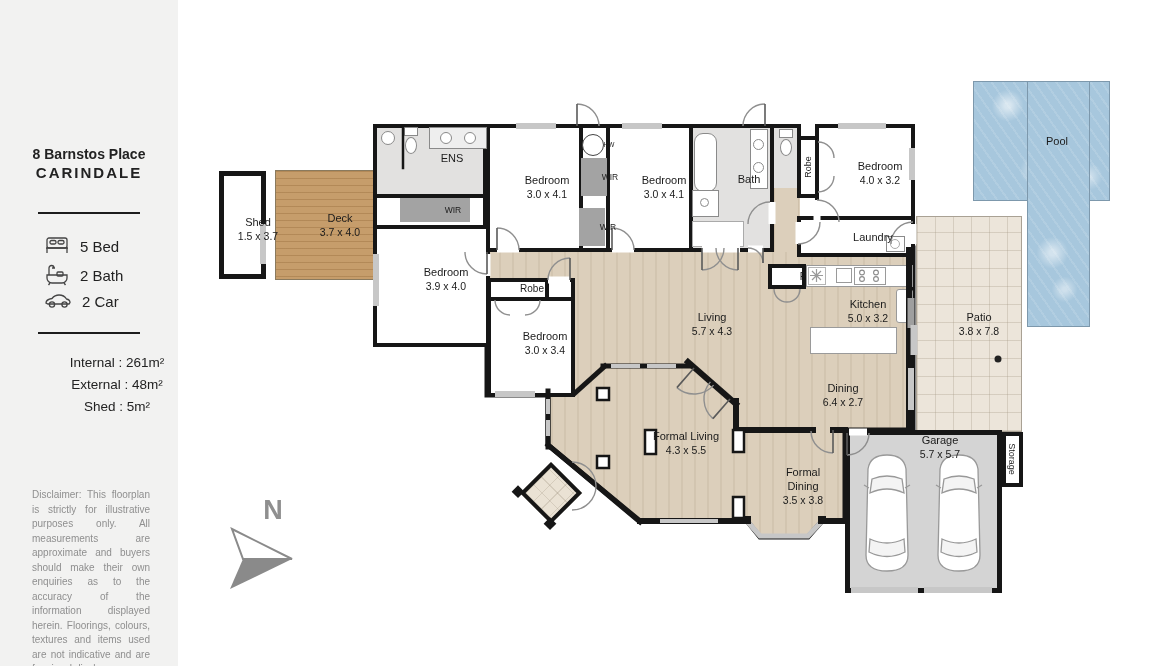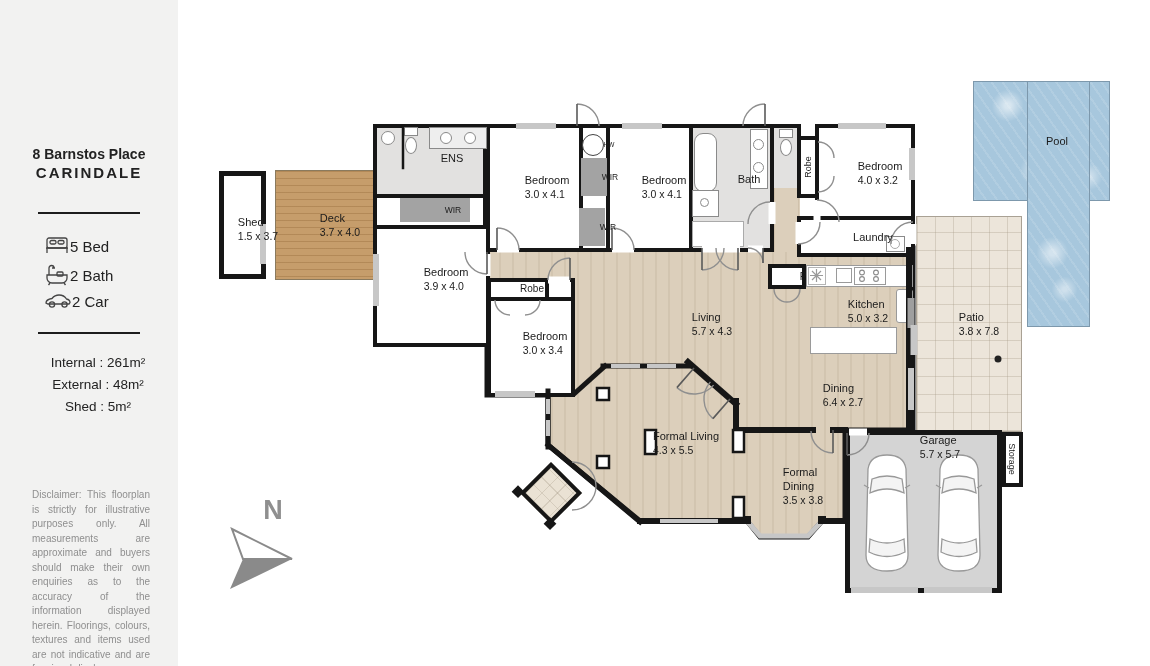--- a/index.html
+++ b/index.html
@@ -5,28 +5,28 @@
   html,body{margin:0;padding:0;background:#fff;}
   #stage{position:relative;width:1150px;height:666px;background:#fff;overflow:hidden;
          font-family:"Liberation Sans",sans-serif;color:#1c1c1c;}
   
   #sidebar{position:absolute;left:0;top:0;width:178px;height:666px;background:#f2f2f1;}
   .brandrow{position:absolute;left:16px;top:66px;width:150px;display:flex;align-items:center;gap:5px;}
   .brandtxt{font-size:10px;letter-spacing:2.5px;color:#3c3c3c;font-weight:bold;}
   .addr1{position:absolute;left:0;top:146px;width:178px;text-align:center;font-size:14px;font-weight:bold;color:#222;}
   .addr2{position:absolute;left:0;top:164px;width:178px;text-align:center;font-size:15px;font-weight:bold;letter-spacing:2px;color:#222;}
   .divider{position:absolute;left:38px;width:102px;height:2px;background:#1d1d1d;}
-  .feat{position:absolute;left:44px;width:130px;display:flex;align-items:center;font-size:15px;color:#222;}
-  .areas{position:absolute;left:0;top:352px;width:196px;text-align:center;font-size:13.5px;line-height:22px;color:#222;}
+  .feat{position:absolute;left:44px;width:130px;display:flex;align-items:center;gap:10px;font-size:15px;color:#222;}
+  .areas{position:absolute;left:0;top:352px;width:196px;text-align:center;font-size:13.5px;line-height:22px;color:#222;padding-left:19px;}
   .disc{position:absolute;left:32px;top:488px;width:118px;font-size:10px;line-height:1.45;color:#8f8f8f;text-align:justify;}
   
   .room{position:absolute;box-sizing:border-box;}
   .wall4{border:4px solid #161616;}
   .wall5{border:5px solid #161616;}
-  .lbl{position:absolute;transform:translate(-50%,-50%);font-size:11px;line-height:1.25;
+  .lbl{position:absolute;transform:translate(-50%,-50%);text-align:center;font-size:11px;line-height:1.25;
        color:#1b1b1b;white-space:pre-line;z-index:30;padding-left:32px;}
   .lbl .dims{font-size:10.5px;}
   .lbl.small{font-size:8.5px;}
   .vlbl{position:absolute;transform:translate(-50%,-50%) rotate(-90deg);font-size:9px;color:#1b1b1b;z-index:30;white-space:nowrap;}
   .vlbl.cw{transform:translate(-50%,-50%) rotate(90deg);}
   .wood{background:#dccfbb;background-image:repeating-linear-gradient(90deg,rgba(150,128,95,.18) 0 1px,transparent 1px 24px);}
   .grayroom{background:#e2e1e0;}
   .whiteroom{background:#fff;}
   .fix{position:absolute;box-sizing:border-box;background:#fff;border:1.5px solid #8a8a8a;z-index:12;}
   .circ{border-radius:50%;}

